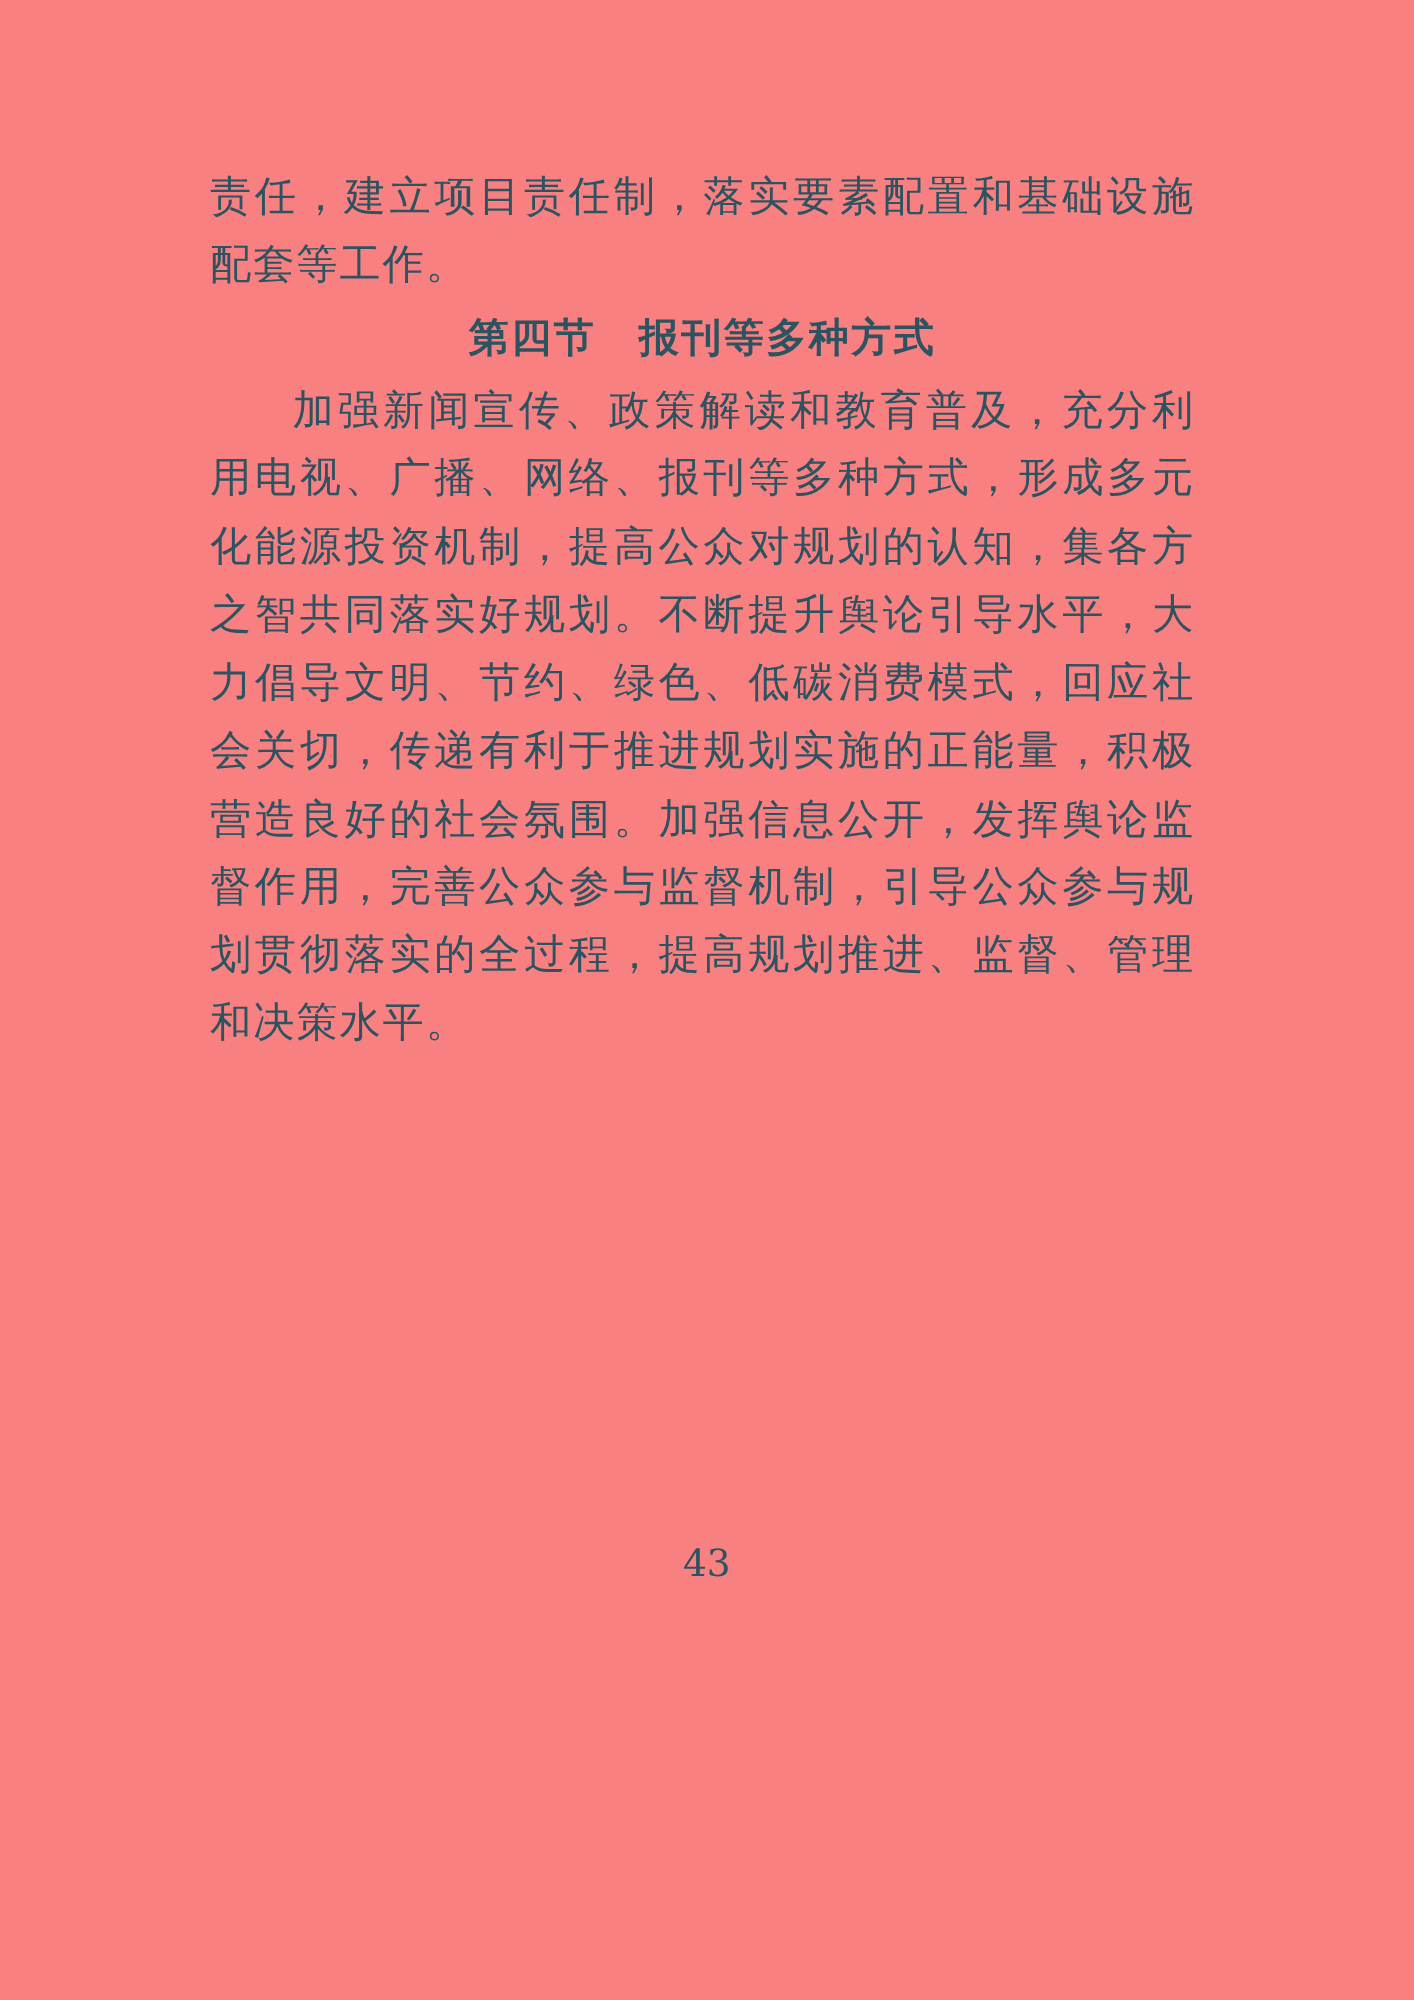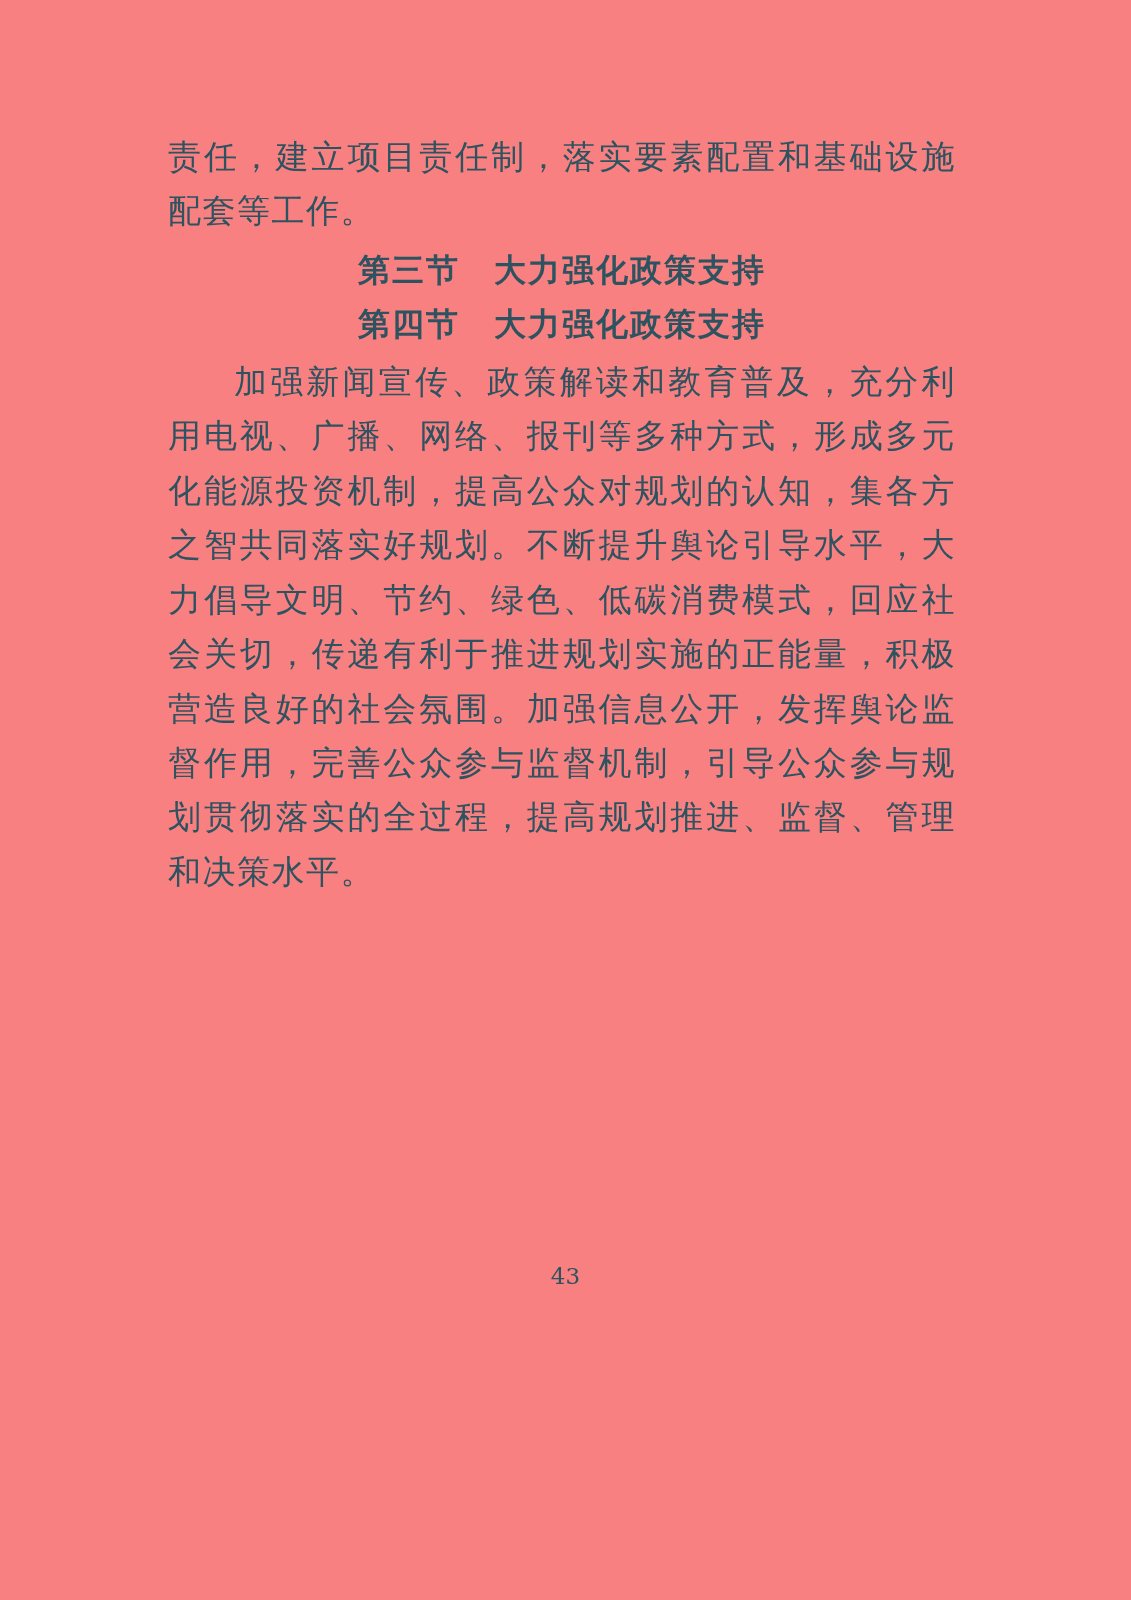--- a/index.html
+++ b/index.html
@@ -43,40 +43,37 @@
     color: #2e5360;
   }
   .section-title .gap {
     display: inline-block;
     width: 34px;
   }
   .page-number {
     position: absolute;
     left: 0;
     right: 0;
-    bottom: 87px;
+    bottom: 107px;
     text-align: center;
-    font-size: 23px;
+    font-size: 30px;
     color: #2e5360;
     font-family: "DejaVu Serif", "Liberation Serif", serif;
   }
 </style>
 </head>
 <body>
 
 <div class="page">
 
   <p class="para">责任，建立项目责任制，落实要素配置和基础设施配套等工作。</p>
 
-  <h2 class="section-title">
-    <span>第三节</span><span class="gap"></span><span>大力强化政策支持</span>
-  </h2>
 
 
   <h2 class="section-title">
-    <span>第四节</span><span class="gap"></span><span>大力强化政策支持</span>
+    <span>第四节</span><span class="gap"></span><span>报刊等多种方式</span>
   </h2>
 
   <p class="para indent">加强新闻宣传、政策解读和教育普及，充分利用电视、广播、网络、报刊等多种方式，形成多元化能源投资机制，提高公众对规划的认知，集各方之智共同落实好规划。不断提升舆论引导水平，大力倡导文明、节约、绿色、低碳消费模式，回应社会关切，传递有利于推进规划实施的正能量，积极营造良好的社会氛围。加强信息公开，发挥舆论监督作用，完善公众参与监督机制，引导公众参与规划贯彻落实的全过程，提高规划推进、监督、管理和决策水平。</p>
 
   <div class="page-number">43</div>
 
 </div>
 
 </body></html>

